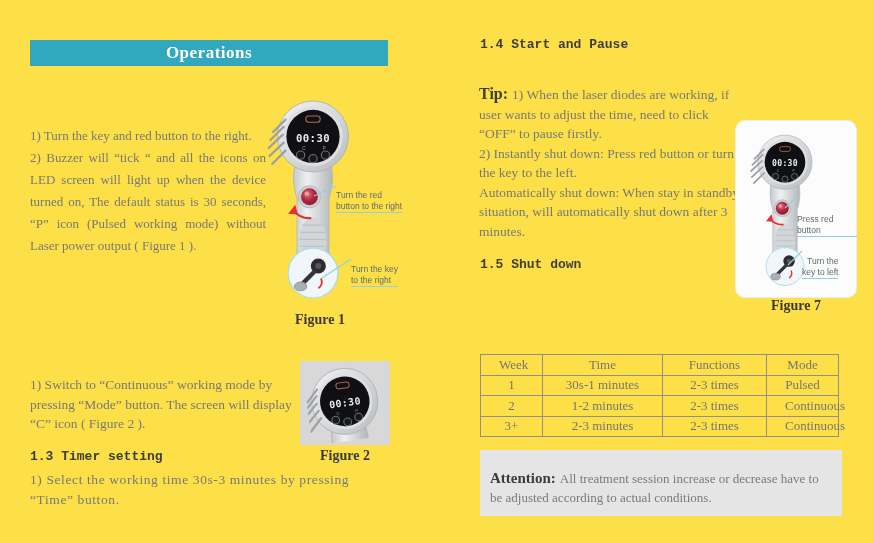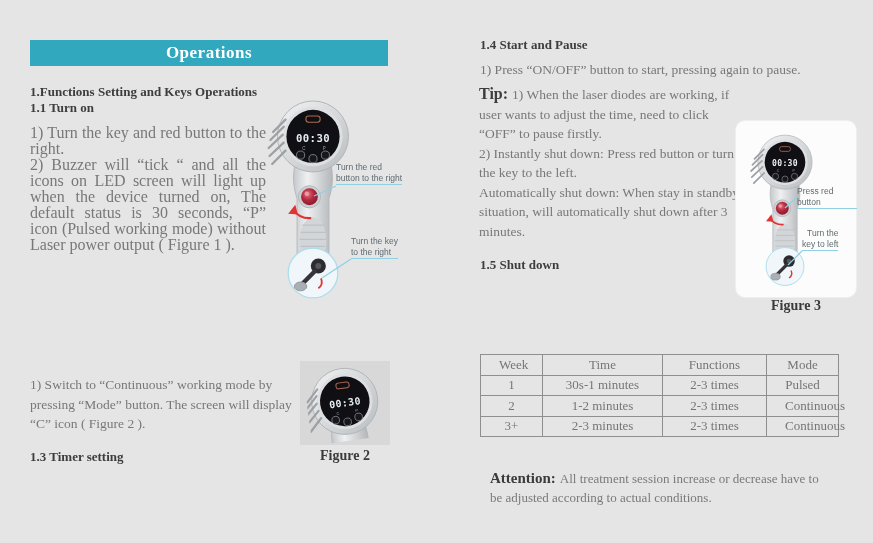--- a/index.html
+++ b/index.html
@@ -1,30 +1,30 @@
 <!DOCTYPE html>
 <html><head>
 <meta charset="utf-8">
 <style>
   * { margin:0; padding:0; box-sizing:border-box; }
   html,body { background:#ffffff; }
   #page {
-    position:relative; width:873px; height:543px; background:#e5e5e5;
+    position:relative; width:873px; height:543px; background:#fde047;
     font-family:"Liberation Serif","DejaVu Serif",serif; overflow:hidden;
   }
   .abs { position:absolute; }
   .banner {
     left:30px; top:40px; width:358px; height:26px; background:#31a8bd;
     color:#ffffff; font-size:17px; font-weight:700; text-align:center;
     line-height:26px; letter-spacing:0.5px;
   }
-  .h-bold { font-size:13px; font-weight:700; color:#3d3d3d; line-height:16px; }
+  .h-bold { font-size:13px; font-weight:700; color:#3d3d3d; line-height:16px;font-family:Liberation Mono, monospace; }
   .h-big  { font-size:15.5px; font-weight:700; color:#3a3a3a; }
   .body-txt {
-    font-size:16px; color:#787878; line-height:16px;
+    font-size:13px; color:#787878; line-height:22px;
     white-space:pre-line; text-align:justify;
   }
   .body-txt-l { font-size:13.5px; color:#787878; line-height:19.5px; white-space:pre-line; }
   .tip-label { font-size:16px; font-weight:700; color:#3d3d3d; }
   .att-box {
     left:480px; top:450px; width:362px; background:#e5e5e5;
     padding:19px 10px 9px 10px;
   }
   .att-label { font-size:15px; font-weight:700; color:#3b3b3b; }
   .att-text { font-size:13px; color:#7a7a7a; line-height:19px; }
@@ -36,21 +36,21 @@
     text-align:center; height:20.5px; font-weight:400; padding:0 18px;margin-top:7px;
   }
   .figure { position:absolute;text-decoration:underline; }
   .fig-caption {
     position:absolute; font-size:14px; font-weight:700; color:#3a3a3a;
     text-align:center; width:100%; left:0;
   }
   .callout {
     position:absolute; font-family:"Liberation Sans","DejaVu Sans",sans-serif;
     font-size:8.5px; color:#5f6b70; line-height:10.5px;
-    border-bottom:1.2px solid #8fd0e2; padding-bottom:1px;
+    border-bottom:1.2px solid #8fd0e2; padding-bottom:1px;margin-top:28px;
   }
   .fig-overlay { position:absolute; left:0; top:0; pointer-events:none; }
   .fig2-bg { position:absolute; left:0; top:0; width:90px; height:84px; background:#d8d8d8; }
   .fig3-bg { position:absolute; left:0; top:0; width:122px; height:178px;
              background:#fcfcfc; border:1px solid #efefef; border-radius:10px; }
   .disp-txt { font-family:"DejaVu Sans Mono",monospace; font-weight:700; }
 </style>
 </head>
 <body>
 
@@ -97,61 +97,58 @@
       <ellipse cx="48" cy="219" rx="7" ry="5" fill="#a9afb5" stroke="#8d949a" stroke-width="1"></ellipse>
       <path d="M71,210 q3,7 -3,11" stroke="#e03333" stroke-width="2" fill="none"></path>
     </g>
   </defs>
 </svg>
 
 <div id="page">
 
   <div class="abs banner">Operations</div>
 
-  <div class="abs h-bold" style="left:30px; top:84px; width:280px;">
-    <div>1.Functions Setting and Keys Operations</div>
-    <div>1.1 Turn on</div>
-  </div>
 
   <div class="abs body-txt" style="left:30px; top:125px; width:236px;">1) Turn the key and red button to the right.
 2) Buzzer will “tick “ and all the icons on LED screen will light up when the device turned on, The default status is 30 seconds, “P” icon (Pulsed working mode) without Laser power output ( Figure 1 ).</div>
 
   <div class="figure" style="left:250px; top:90px; width:200px; height:248px;">
     <svg width="110" height="222" viewBox="0 0 124 250" style="position:absolute;left:8px;top:2px;">
       <use href="#device"></use>
       <text class="disp-txt" x="62" y="56" font-size="12" fill="#e4edf2" text-anchor="middle" letter-spacing="0.5">00:30</text>
     </svg>
     <svg class="fig-overlay" width="200" height="248">
       <polyline points="86,96 64,106" stroke="#8fd0e2" stroke-width="1.2" fill="none"></polyline>
       <polyline points="101,169 72,188" stroke="#8fd0e2" stroke-width="1.2" fill="none"></polyline>
     </svg>
     <div class="callout" style="left:86px; top:72px; white-space:pre-line;">Turn the red
 button to the right</div>
     <div class="callout" style="left:101px; top:146px; white-space:pre-line;">Turn the key
 to the right</div>
+    <div class="fig-caption" style="top:222px; width:140px;">Figure 1</div>
   </div>
 
 
   <div class="abs body-txt-l" style="left:30px; top:375px; width:272px;">1) Switch to “Continuous” working mode by pressing “Mode” button. The screen will display “C” icon ( Figure 2 ).</div>
 
   <div class="figure" style="left:300px; top:361px; width:90px; height:104px;">
     <div class="fig2-bg"></div>
     <svg width="76" height="76" viewBox="16 6 92 92" style="position:absolute;left:7px;top:4px;transform:rotate(-8deg);">
       <use href="#device"></use>
       <text class="disp-txt" x="62" y="56" font-size="12" fill="#e4edf2" text-anchor="middle" letter-spacing="0.5">00:30</text>
     </svg>
     <div class="fig-caption" style="top:87px;">Figure 2</div>
   </div>
 
   <div class="abs h-bold" style="left:30px; top:449px;">1.3 Timer setting</div>
 
+  <div class="abs body-txt-l" style="left:30px; top:470px; width:350px; letter-spacing:0.6px;">1) Select the working time 30s-3 minutes by pressing “Time” button.</div>
 
   <div class="abs h-bold" style="left:480px; top:37px;">1.4 Start and Pause</div>
 
-  <div class="abs body-txt-l" style="left:480px; top:60px; width:380px;">1) Press “ON/OFF” button to start, pressing again to pause.</div>
 
   <div class="abs" style="left:479px; top:85px; width:266px;">
     <span class="tip-label">Tip:</span>
     <span class="body-txt-l" style="white-space:pre-line;">1) When the laser diodes are working, if user wants to adjust the time, need to click “OFF” to pause firstly.
 2) Instantly shut down: Press red button or turn the key to the left.
 Automatically shut down: When stay in standby situation, will automatically shut down after 3 minutes.</span>
   </div>
 
   <div class="figure" style="left:735px; top:120px; width:122px; height:198px;">
     <div class="fig3-bg"></div>
@@ -159,21 +156,21 @@
       <use href="#device"></use>
       <text class="disp-txt" x="62" y="56" font-size="12" fill="#e4edf2" text-anchor="middle" letter-spacing="0.5">00:30</text>
     </svg>
     <svg class="fig-overlay" width="122" height="198">
       <polyline points="62,77 50,88" stroke="#8fd0e2" stroke-width="1.2" fill="none"></polyline>
       <polyline points="67,131 53,145" stroke="#8fd0e2" stroke-width="1.2" fill="none"></polyline>
     </svg>
     <div class="callout" style="left:62px; top:66px;">Press red button</div>
     <div class="callout" style="left:67px; top:108px; white-space:pre-line; text-align:right;">Turn the
 key to left</div>
-    <div class="fig-caption" style="top:178px;">Figure 3</div>
+    <div class="fig-caption" style="top:178px;">Figure 7</div>
   </div>
 
   <div class="abs h-bold" style="left:480px; top:257px;">1.5 Shut down</div>
 
 
 
   <table class="treat abs" style="left:480px; top:354px;">
     <colgroup>
         <col style="width:62px">
         <col style="width:120px">

